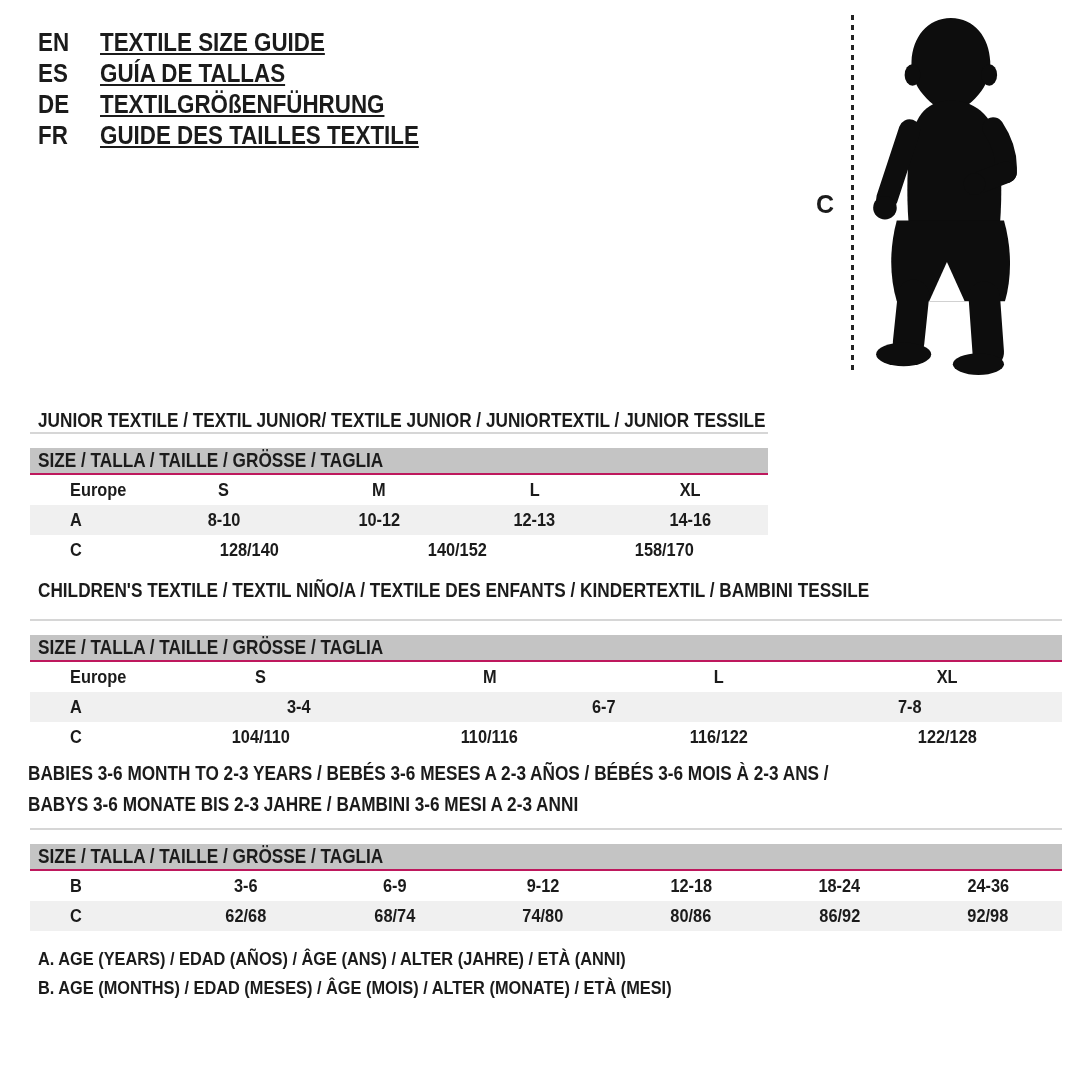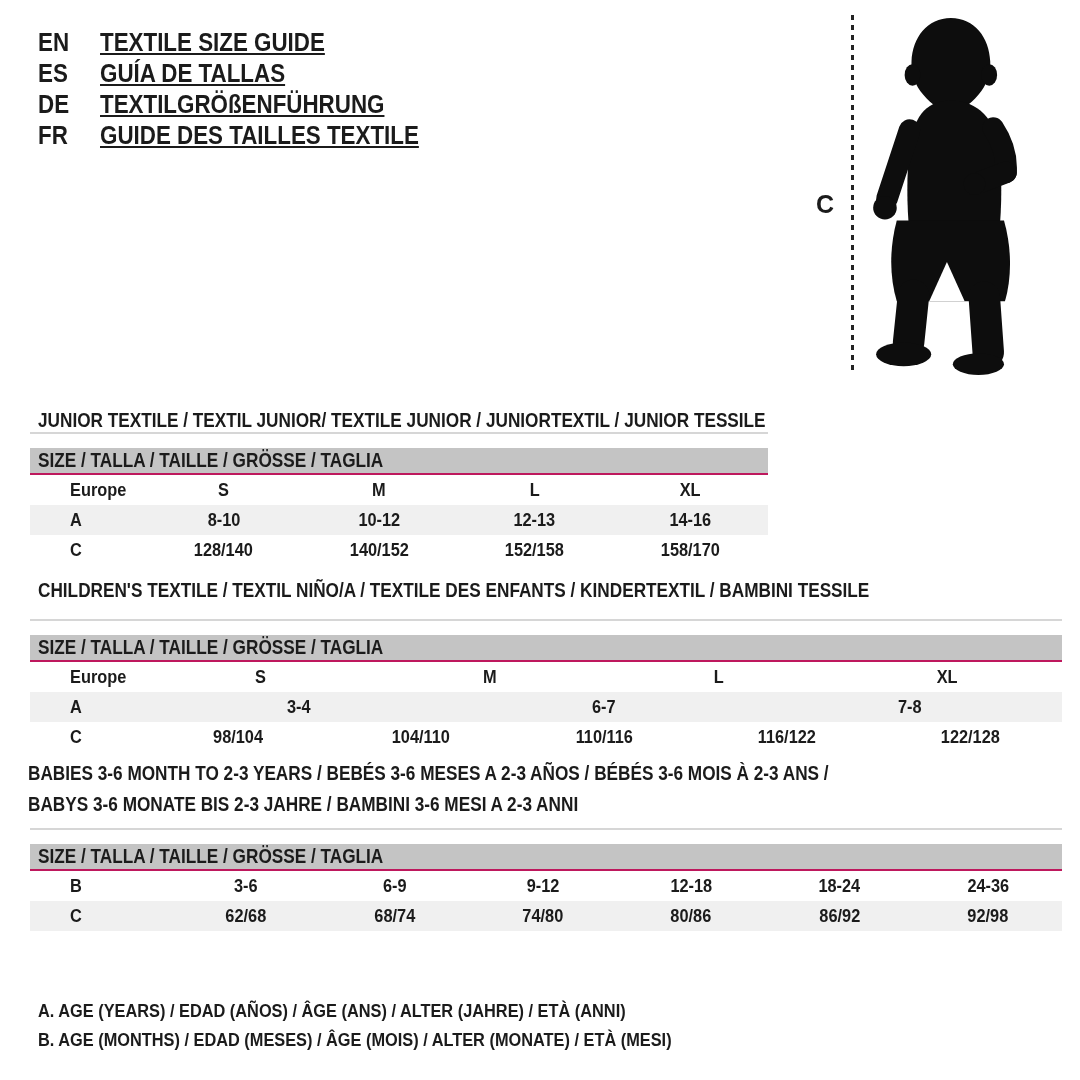--- a/index.html
+++ b/index.html
@@ -42,21 +42,21 @@
     padding-left:8px; font-size:20px;
   }
   .trow { display:flex; height:30px; font-size:19px; }
   .trow.shaded { background:#f0f0f0; }
   .tlabel { display:flex; align-items:center; padding-left:8px; box-sizing:border-box;margin-left:32px; }
   .t1 .tlabel, .t2 .tlabel { width:84px; }
   .t3 .tlabel { width:110px; }
   .tcell { flex:1; display:flex; align-items:center; justify-content:center; }
 
   
-  .legend { position:absolute; left:38px; top:996px; font-size:19px; }
+  .legend { position:absolute; left:38px; top:944px; font-size:19px; }
   .legend-line { height:29px; line-height:29px; }
 </style>
 </head>
 <body>
 
 <div class="page">
 
   <div class="lang-header">
     <div class="lang-row">
       <span class="lang-code"><span class="cx">EN</span></span>
@@ -158,23 +158,20 @@
       <div class="tlabel">
           <span class="cx">C</span>
         </div>
       <div class="tcell">
           <span class="cxc">128/140</span>
         </div>
       <div class="tcell">
           <span class="cxc">140/152</span>
         </div>
       <div class="tcell">
-          <span class="cxc">152/158</span>
-        </div>
-      <div class="tcell">
           <span class="cxc">158/170</span>
         </div>
     </div>
   </div>
 
   <div class="sec-heading sec2">
     <span class="cx">CHILDREN'S TEXTILE / TEXTIL NIÑO/A / TEXTILE DES ENFANTS / KINDERTEXTIL / BAMBINI TESSILE</span>
   </div>
   <div class="size-table t2">
     <div class="size-band">
@@ -209,23 +206,20 @@
         </div>
       <div class="tcell">
           <span class="cxc">7-8</span>
         </div>
     </div>
     <div class="trow">
       <div class="tlabel">
           <span class="cx">C</span>
         </div>
       <div class="tcell">
-          <span class="cxc">98/104</span>
-        </div>
-      <div class="tcell">
           <span class="cxc">104/110</span>
         </div>
       <div class="tcell">
           <span class="cxc">110/116</span>
         </div>
       <div class="tcell">
           <span class="cxc">116/122</span>
         </div>
       <div class="tcell">
           <span class="cxc">122/128</span>

